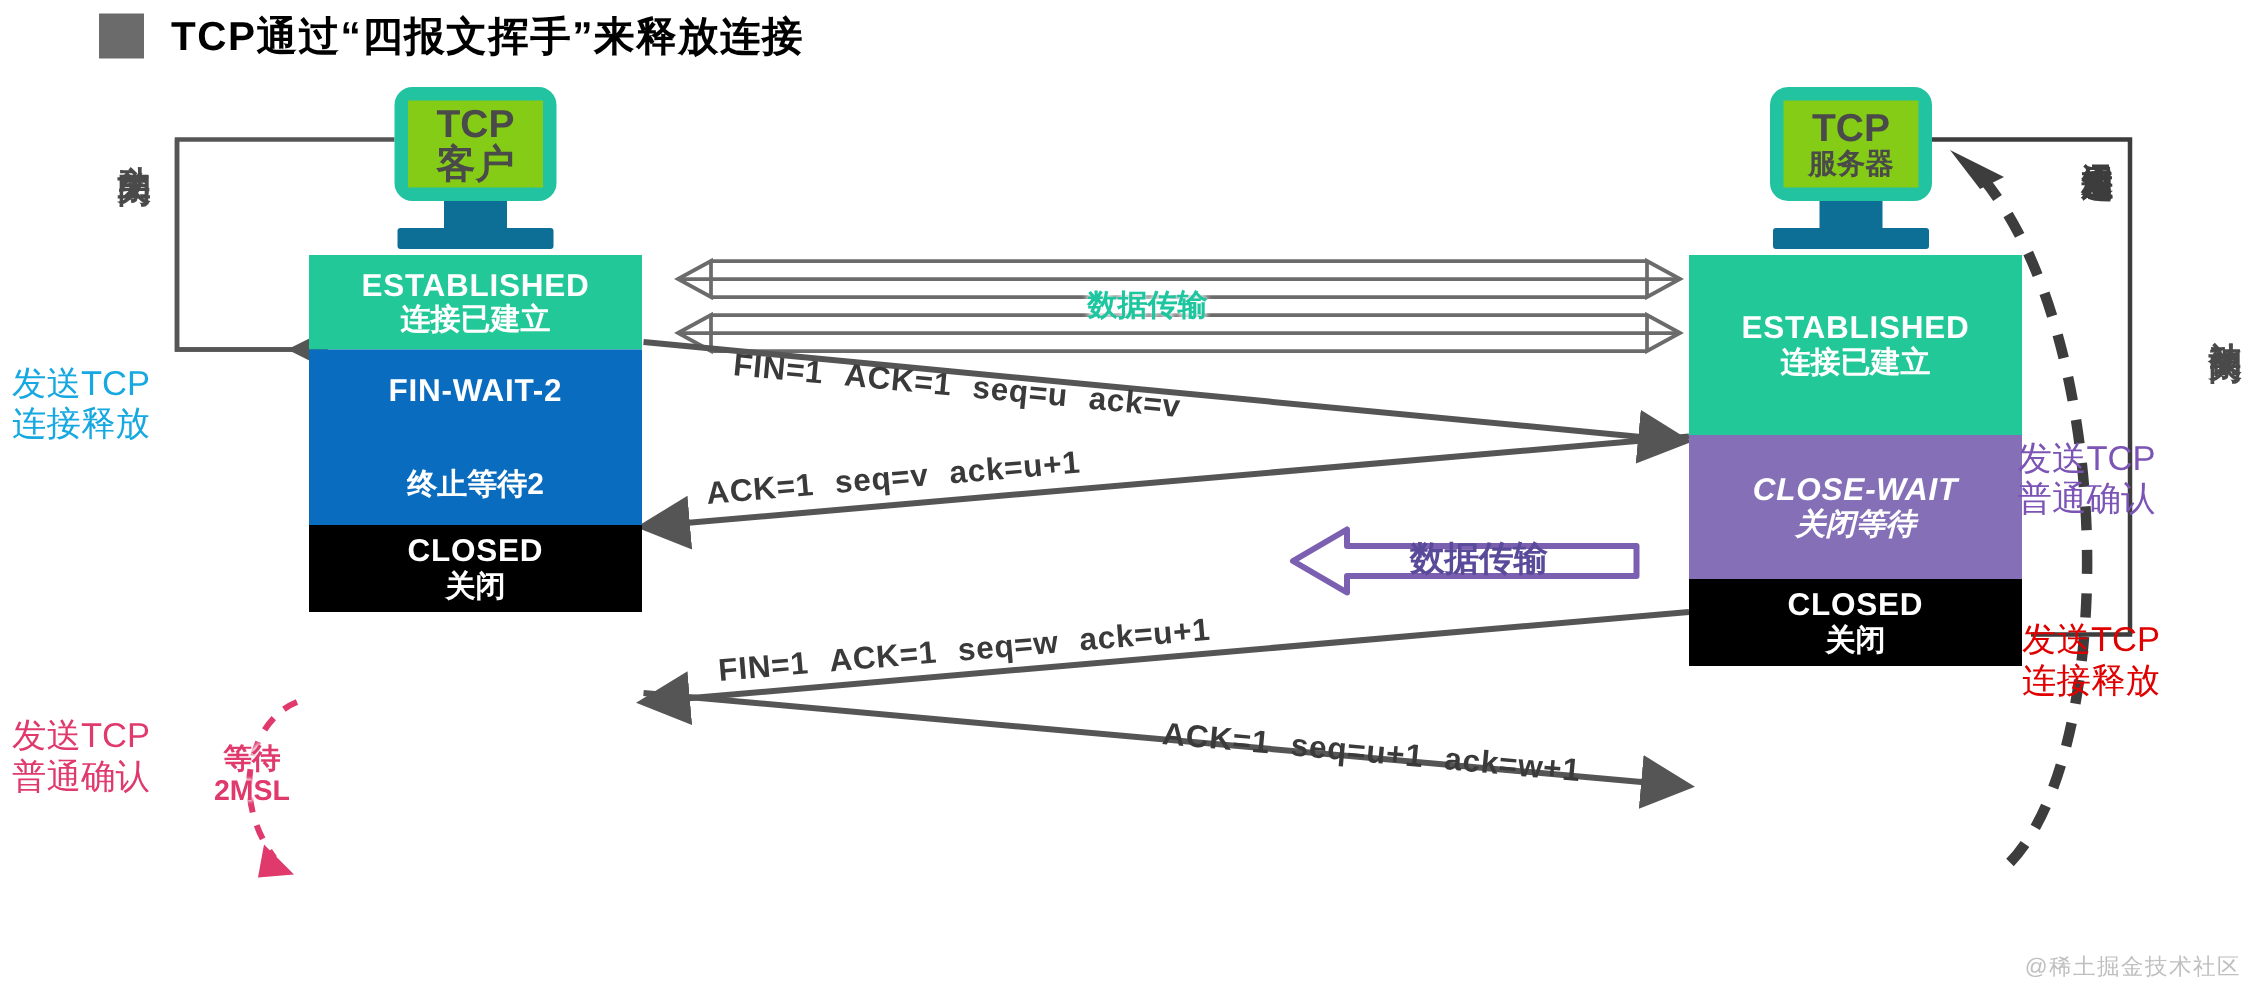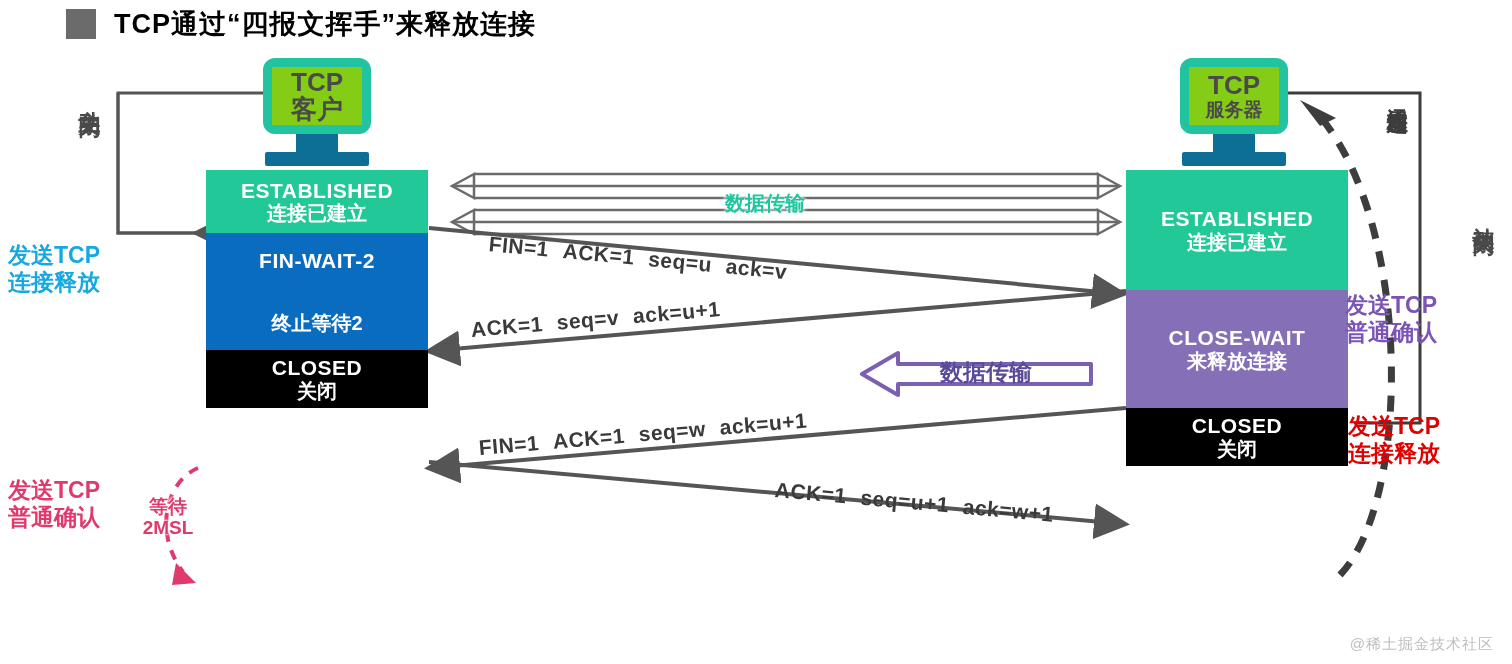--- a/index.html
+++ b/index.html
@@ -32,21 +32,21 @@
   .state .cn{font-size:20px;}
 
   
   .vlabel{writing-mode:vertical-rl;text-orientation:upright;
           font-size:22px;font-weight:bold;color:#4a4a4a;line-height:1.25;
           letter-spacing:2px;}
   .vlabel3{writing-mode:vertical-rl;text-orientation:upright;
           font-size:21px;font-weight:bold;color:#3d3d3d;line-height:1.2;
           letter-spacing:1px;}
 
-  .sidenote{font-size:23px;font-weight:bold;line-height:1.18;white-space:nowrap;}
+  .sidenote{font-size:23px;font-weight:normal;line-height:1.18;white-space:nowrap;}
   .sidenote.cyan{color:#16a8e0;}
   .sidenote.pink{color:#e03a6d;}
   .sidenote.purple{color:#7b54b5;}
   .sidenote.red{color:#e00000;}
 
   .msl{color:#e03a6d;font-size:19px;font-weight:bold;text-align:center;
        line-height:1.12;text-shadow:0 0 3px #fff,0 0 3px #fff,0 0 3px #fff;}
 
   
   .pkt{font-size:21px;font-weight:bold;color:#3a3a3a;white-space:nowrap;
@@ -157,23 +157,23 @@
   </div>
   <div class="host-stand stand-neck"></div>
   <div class="host-stand stand-base" style="margin-left:2px;"></div>
 </div>
 
 <div class="abs col" style="left:1126px;top:170px;">
   <div class="state" style="height: 120px; background: rgb(34, 200, 151);">
     <div class="en">ESTABLISHED</div>
     <div class="cn">连接已建立</div>
   </div>
-  <div class="state" style="height: 118px; background: rgb(133, 112, 184);">
+  <div class="state" style="height: 96px; background: rgb(133, 112, 184); font-style: italic;">
     <div class="en">CLOSE-WAIT</div>
-    <div class="cn">来释放连接</div>
+    <div class="cn">关闭等待</div>
   </div>
   <div class="state" style="height: 58px; background: rgb(0, 0, 0);">
     <div class="en">CLOSED</div>
     <div class="cn">关闭</div>
   </div>
 </div>
 
 <div class="abs vlabel" style="left:76px;top:92px;">主动关闭</div>
 
 <div class="abs" style="left:8px;top:242px;">

